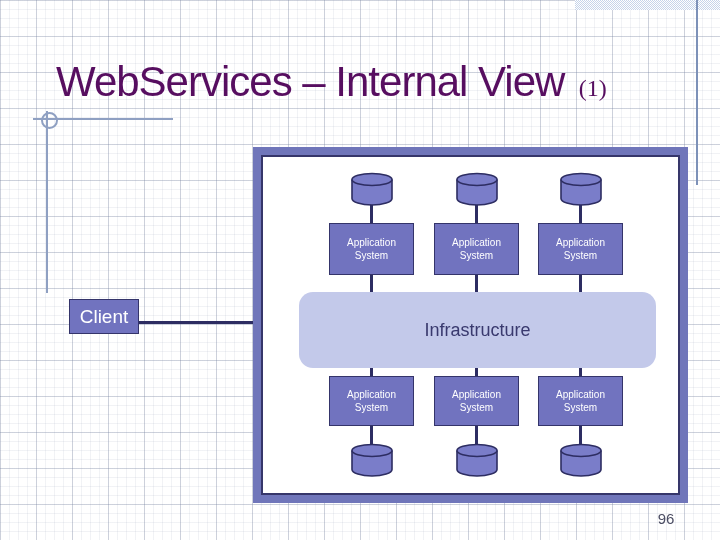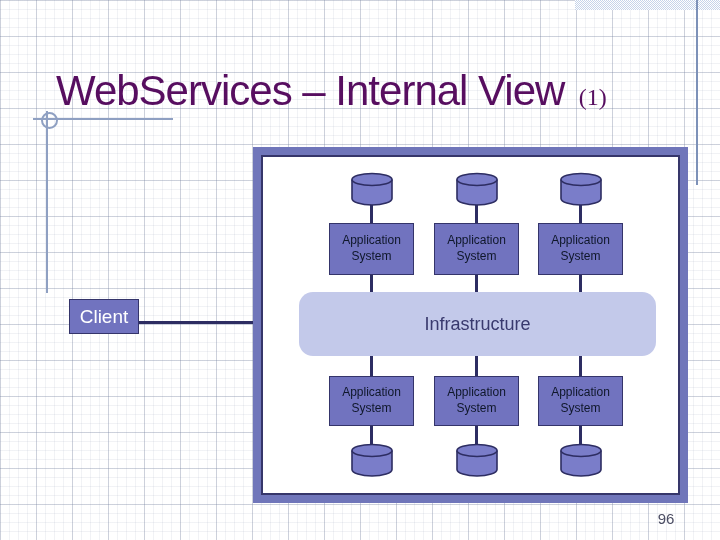--- a/index.html
+++ b/index.html
@@ -16,21 +16,21 @@
   .abs{position:absolute;}
   
   .band{
     left:575px;top:0;width:145px;height:10px;
     background-color:#d6e0f0;
     background-image:repeating-conic-gradient(var(--band,#c6d4ea) 0% 25%, #ffffff 0% 50%);
     background-size:2px 2px;
   }
   .right-vline{left:696px;top:0;width:2px;height:185px;background:var(--right_line,#7d91b8);}
   
-  .title{left:56px;top:58px;width:640px;color:var(--title,#570e60);white-space:nowrap;margin-top:9px;}
+  .title{left:56px;top:58px;width:640px;color:var(--title,#570e60);white-space:nowrap;}
   .title .main{font-size:42px;letter-spacing:-1px;font-family:"Liberation Sans",sans-serif;}
   .title .idx{font-size:24px;font-family:"Liberation Serif",serif;margin-left:10px;}
   
   .decor-h{left:33px;top:118px;width:140px;height:2px;background:var(--accent_line,#8fa0c2);}
   .decor-v{left:46px;top:111px;width:2px;height:182px;background:var(--accent_line,#8fa0c2);}
   .decor-c{left:41px;top:112px;width:13px;height:13px;border:2px solid var(--accent_line,#8fa0c2);
            border-radius:50%;background:transparent;}
   
   .client{
     left:69px;top:299px;width:70px;height:35px;box-sizing:border-box;
@@ -42,27 +42,27 @@
     left:253px;top:147px;width:435px;height:356px;box-sizing:border-box;
     background:#ffffff;border:8px solid var(--frame_fill,#7076ba);
     box-shadow:inset 0 0 0 2px var(--frame_line,#36366a);
   }
   
   .conn{background:var(--connector,#2d2d62);}
   
   .unit{
     width:85px;height:52px;box-sizing:border-box;
     background:var(--unit_fill,#7173bf);border:1px solid var(--unit_border,#34346a);
-    color:#0f172a;font-size:12px;line-height:1.3;text-align:center;
+    color:#ffffff;font-size:10px;line-height:1.3;text-align:center;
     display:flex;align-items:center;justify-content:center;white-space:pre-line;
   }
   .unit-b{height:50px;}
   
   .infra{
-    left:299px;top:292px;width:357px;height:64px;border-radius:14px;
+    left:299px;top:292px;width:357px;height:76px;border-radius:14px;
     background:var(--infrastructure_fill,#c3c9ea);
     color:var(--infrastructure_text,#39396e);font-size:18px;
     display:flex;align-items:center;justify-content:center;
   }
   
   .db{width:44px;height:35px;}
   .db path,.db ellipse{fill:var(--cylinder_fill,#7a7dc9);stroke:var(--connector,#2d2d62);stroke-width:1.6;}
   
   .pagenum{left:648px;top:510px;width:36px;text-align:center;
     color:var(--page_number_color,#4b4d63);font-size:15px;}

